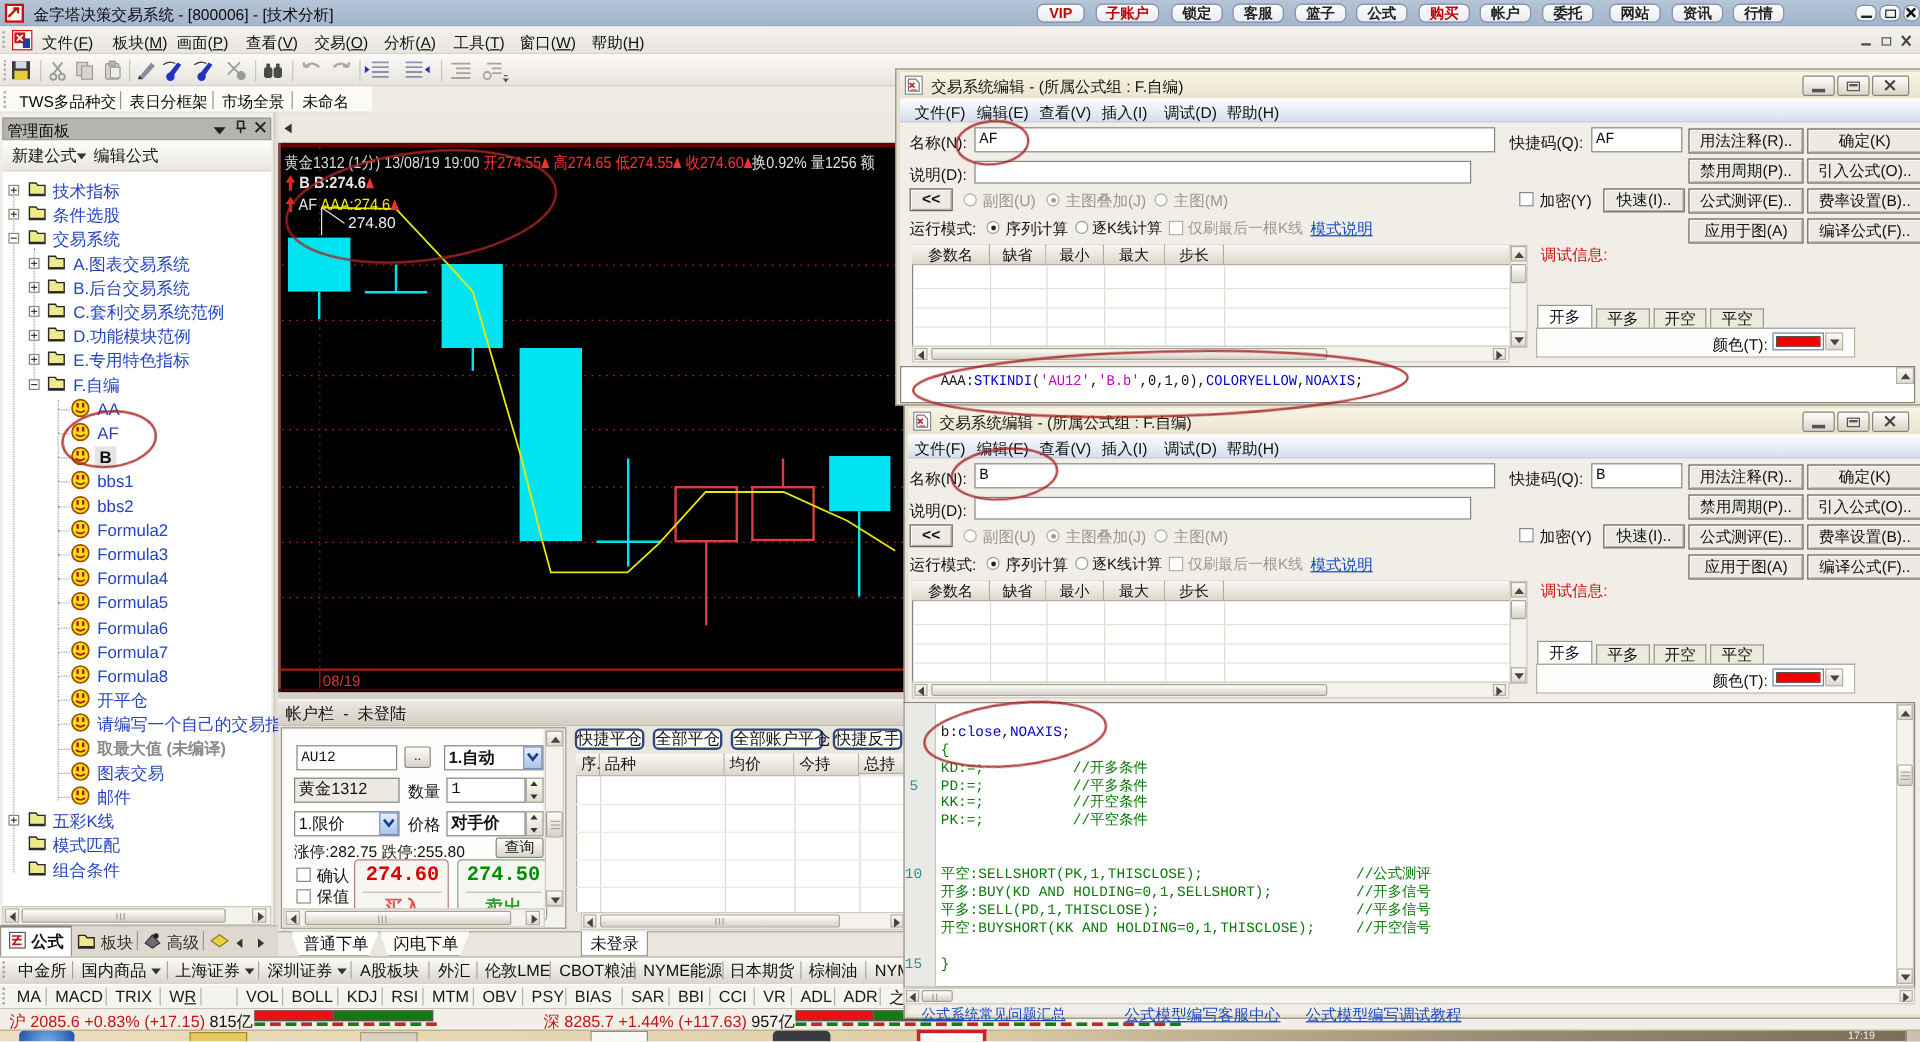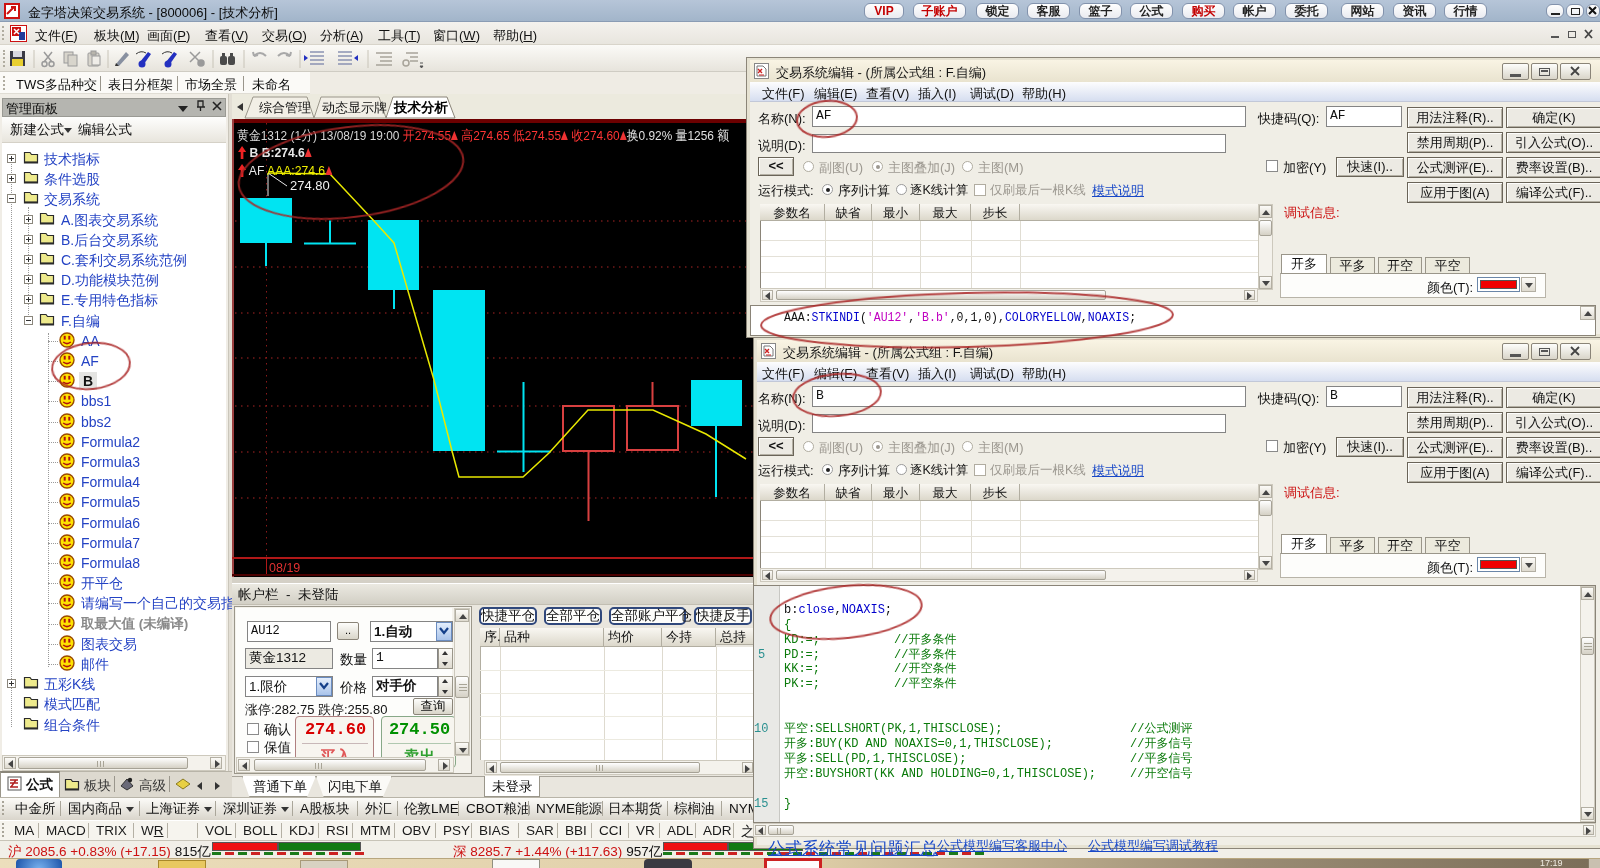--- a/index.html
+++ b/index.html
@@ -386,28 +386,20 @@
       </svg></div>
 <div style="left:139px;top:777px;font-size:13.5px;color:#333;">高级</div>
 <div style="left:169px;top:776px;width:1px;height:16px;background:#9a968c;"></div>
 <div style="left:174px;top:777px;"><svg width="18" height="15">
         <path d="M2 7 L9 2 L16 7 L9 12 Z" fill="#e8d042" stroke="#8a7a20"></path>
       </svg></div>
 <div style="left:197px;top:782px;width:0px;height:0px;border-top:4px solid transparent;border-bottom:4px solid transparent;border-right:5px solid #333;"></div>
 <div style="left:215px;top:782px;width:0px;height:0px;border-top:4px solid transparent;border-bottom:4px solid transparent;border-left:5px solid #333;"></div>
 <div style="left:232px;top:94px;width:1368px;height:25px;background:#eceade;"></div>
 <div style="left:237px;top:103px;width:0px;height:0px;border-top:4px solid transparent;border-bottom:4px solid transparent;border-right:6px solid #333;"></div>
-<div style="left:232px;top:94px;width:540px;height:25px;"><svg width="540" height="25">
-<path d="M13 24 L21 3 L75 3 L82 24 Z" fill="#f2efe6" stroke="#9a968a"></path>
-<path d="M82 24 L89 3 L147 3 L154 24 Z" fill="#f2efe6" stroke="#9a968a"></path>
-<path d="M154 24 L161 3 L215 3 L223 24 Z" fill="#ffffff" stroke="#8a8478"></path>
-<text x="27" y="18" font-size="13" fill="#111" font-family="Liberation Sans">综合管理</text>
-<text x="90" y="18" font-size="13" fill="#111" font-family="Liberation Sans">动态显示牌</text>
-<text x="162" y="18" font-size="13.5" font-weight="bold" fill="#000" font-family="Liberation Sans">技术分析</text>
-</svg></div>
 <div style="left:232px;top:119px;width:1368px;height:458px;background:#000;overflow:hidden;">
       <svg width="1368" height="458" style="position:absolute;left:0;top:0">
 <rect x="0" y="0" width="1368" height="4" fill="#6b0000"></rect>
 <rect x="0" y="0" width="2" height="458" fill="#9b4040"></rect>
 <g stroke="#aa2424" stroke-width="1" stroke-dasharray="1.5,4.5">
 <line x1="3" y1="102" x2="1368" y2="102"></line>
           <line x1="3" y1="148" x2="1368" y2="148"></line>
 <line x1="3" y1="194" x2="1368" y2="194"></line>
           <line x1="3" y1="239" x2="1368" y2="239"></line>
 <line x1="3" y1="287" x2="1368" y2="287"></line>
@@ -923,21 +915,21 @@
     <div class="dcode" style="left:784px;top:618px;">{</div>
     <div class="dcode" style="left:784px;top:633px;">KD:=;</div>
     <div class="dcode" style="left:784px;top:648px;">PD:=;</div>
     <div class="dcode" style="left:784px;top:662px;">KK:=;</div>
     <div class="dcode" style="left:784px;top:677px;">PK:=;</div>
     <div class="dcode" style="left:894px;top:633px;">//开多条件</div>
     <div class="dcode" style="left:894px;top:648px;">//平多条件</div>
     <div class="dcode" style="left:894px;top:662px;">//开空条件</div>
     <div class="dcode" style="left:894px;top:677px;">//平空条件</div>
     <div class="dcode" style="left:784px;top:722px;">平空:SELLSHORT(PK,1,THISCLOSE);</div>
-    <div class="dcode" style="left:784px;top:737px;">开多:BUY(KD AND NOAXIS=0,1,THISCLOSE);</div>
+    <div class="dcode" style="left:784px;top:737px;">开多:BUY(KD AND HOLDING=0,1,SELLSHORT);</div>
     <div class="dcode" style="left:784px;top:752px;">平多:SELL(PD,1,THISCLOSE);</div>
     <div class="dcode" style="left:784px;top:767px;">开空:BUYSHORT(KK AND HOLDING=0,1,THISCLOSE);</div>
     <div class="dcode" style="left:1130px;top:722px;">//公式测评</div>
     <div class="dcode" style="left:1130px;top:737px;">//开多信号</div>
     <div class="dcode" style="left:1130px;top:752px;">//平多信号</div>
     <div class="dcode" style="left:1130px;top:767px;">//开空信号</div>
     <div class="dcode" style="left:784px;top:797px;">}</div>
     <div class="sbtrack" style="left:1580px;top:586px;width:15px;height:236px;"></div>
     <div class="sbbtn" style="left:1581px;top:587px;width:13px;height:13px;">
       <div class="tri-u" style="left:2px;top:4px"></div>
@@ -954,21 +946,21 @@
     <div class="sbbtn" style="left:755px;top:825px;width:11px;height:10px;">
       <div class="tri-l" style="left:2px;top:1px"></div>
     </div>
     <div class="sbthumb" style="left:768px;top:825px;width:26px;height:10px;">
       <div style="left:8px;top:2px;width:1px;height:6px;background:#a8a496"></div>
       <div style="left:11px;top:2px;width:1px;height:6px;background:#a8a496"></div>
     </div>
     <div class="sbbtn" style="left:1583px;top:825px;width:11px;height:10px;">
       <div class="tri-r" style="left:2px;top:1px"></div>
     </div>
-    <div style="left:768px;top:837px;font-size:17px;color:#1848c8;font-family:Liberation Mono, monospace;"><u>公式系统常见问题汇总</u></div>
+    <div style="left:768px;top:837px;font-size:12px;color:#1848c8;font-family:Liberation Mono, monospace;"><u>公式系统常见问题汇总</u></div>
     <div style="left:937px;top:837px;font-size:13px;color:#1848c8;"><u>公式模型编写客服中心</u></div>
     <div style="left:1088px;top:837px;font-size:13px;color:#1848c8;"><u>公式模型编写调试教程</u></div>
 <svg width="1600" height="868" style="position:absolute;left:0;top:0;pointer-events:none">
 <g fill="none" stroke="#aa2626" stroke-width="2" opacity="0.85">
 <ellipse cx="91" cy="366" rx="39" ry="23" transform="rotate(-6 91 366)"></ellipse>
 <ellipse cx="351" cy="172" rx="113" ry="45" transform="rotate(-7 351 172)"></ellipse>
 <ellipse cx="827" cy="119" rx="30" ry="18" transform="rotate(-5 827 119)"></ellipse>
 <ellipse cx="967" cy="320" rx="206" ry="27" transform="rotate(-1.5 967 320)"></ellipse>
 <ellipse cx="837" cy="395" rx="44" ry="21" transform="rotate(-5 837 395)"></ellipse>
 <ellipse cx="846" cy="612" rx="76" ry="26" transform="rotate(-6 846 612)"></ellipse>

